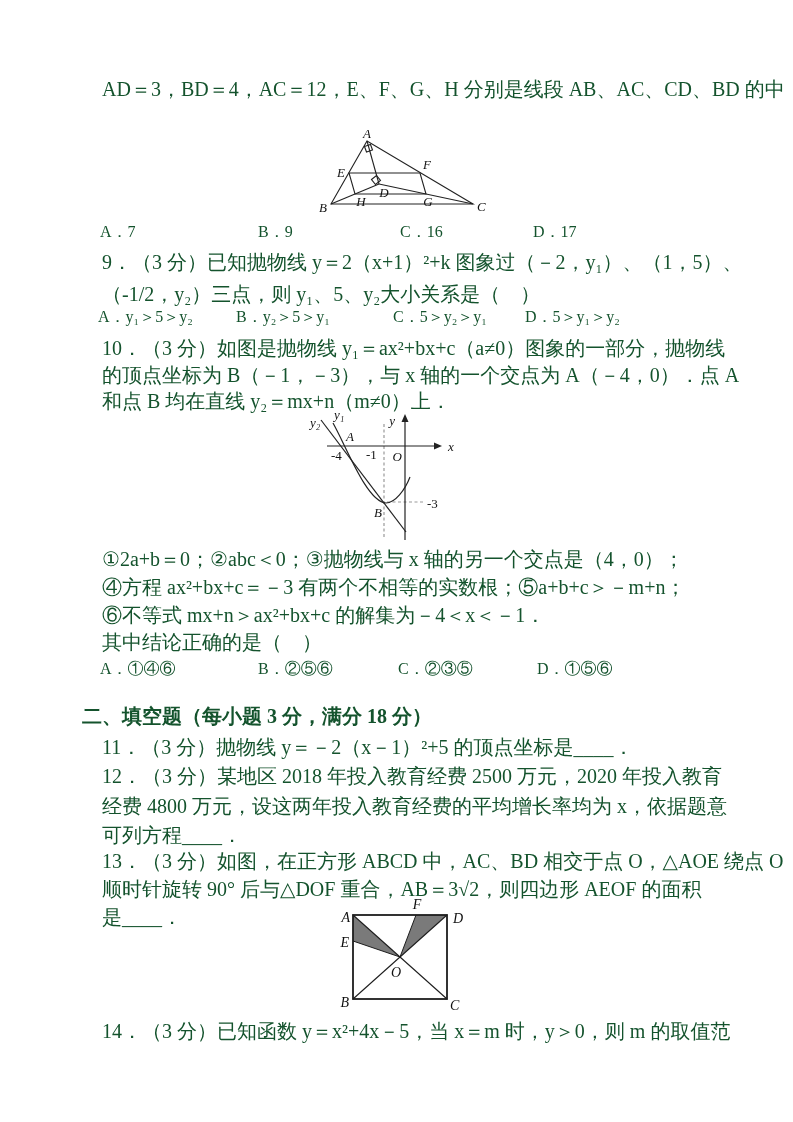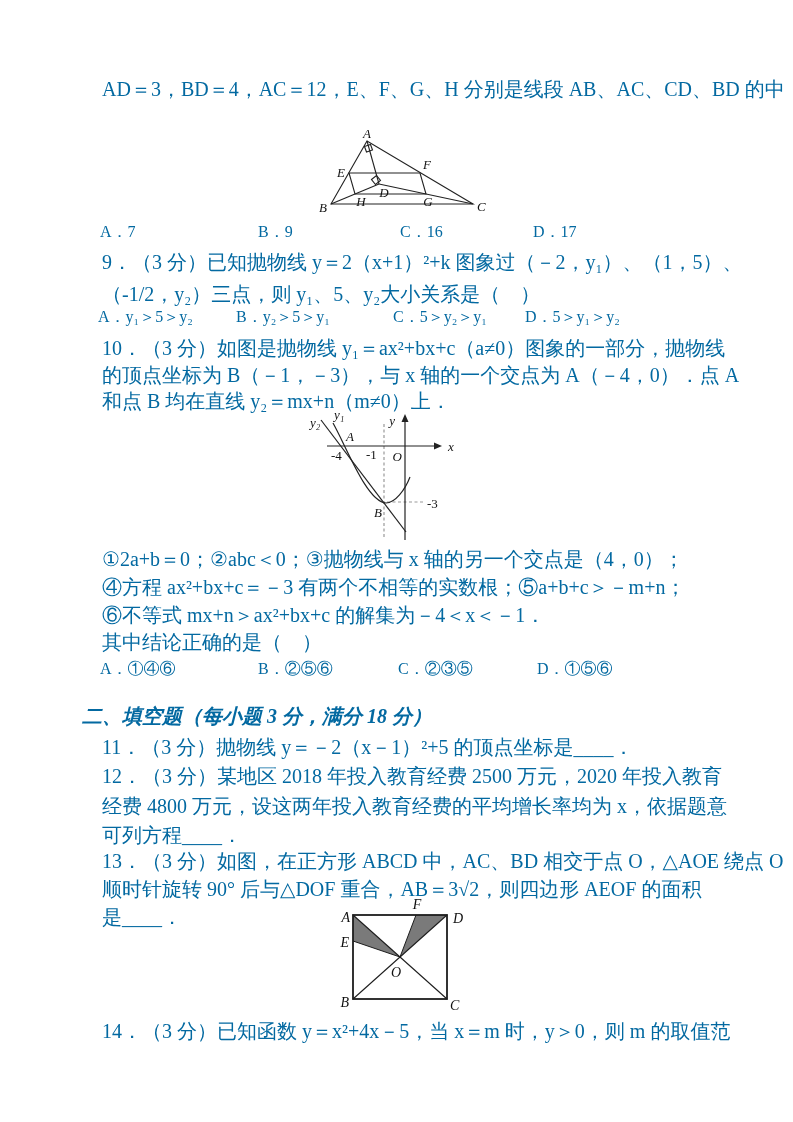--- a/index.html
+++ b/index.html
@@ -1,37 +1,37 @@
 <!DOCTYPE html>
 <html><head>
 <meta charset="utf-8">
 <style>
   html,body{margin:0;padding:0;background:#ffffff;}
   .page{
     position:relative;
     width:793px;height:1122px;
     background:#ffffff;
     font-family:"Liberation Serif","DejaVu Serif",serif;
-    color:#0369a1;
+    color:#14532d;
     overflow:hidden;
   }
   .t{
     position:absolute;
     left:102px;
     font-size:20px;
     line-height:22px;
     white-space:pre;
   }
   .opt{
     position:absolute;
     font-size:16px;
     line-height:22px;
     white-space:pre;
   }
-  .bold{font-weight:700;font-style:italic;}
+  .bold{font-weight:700;}
   .fig{position:absolute;}
   .fig text{
     font-family:"Liberation Serif","DejaVu Serif",serif;
     font-style:italic;
     fill:#111111;
   }
   .fig .num{font-style:normal;}
 </style>
 </head>
 <body>

